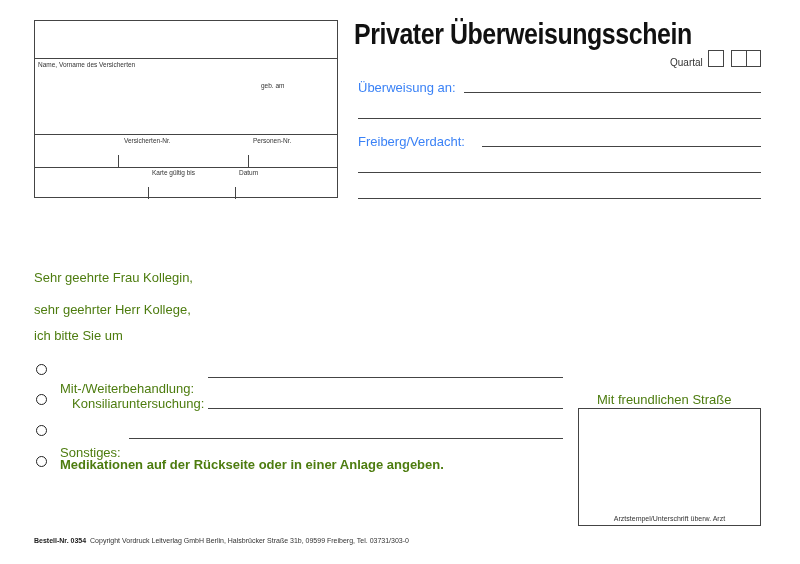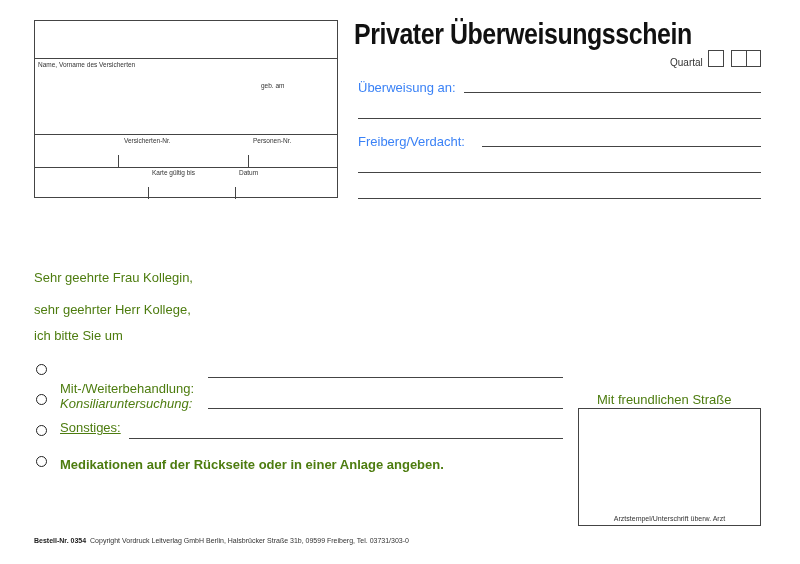--- a/index.html
+++ b/index.html
@@ -74,25 +74,25 @@
 
 <span class="text" style="left:34px; top:270px;">Sehr geehrte Frau Kollegin,</span>
 <span class="text" style="left:34px; top:290px;margin-top:12px;">sehr geehrter Herr Kollege,</span>
 <span class="text" style="left:34px; top:328px;">ich bitte Sie um</span>
 
 <div class="radio" style="left:36px; top:364px;"></div>
 <span class="text" style="left:60px; top:381px;">Mit-/Weiterbehandlung:</span>
 <div class="uline" style="left:208px; top:377px; width:355px;"></div>
 
 <div class="radio" style="left:36px; top:394px;"></div>
-<span class="text" style="left:60px; top:396px;font-style:italic;">Konsiliaruntersuchung:</span>
+<span class="text" style="left:72px; top:396px;">Konsiliaruntersuchung:</span>
 <div class="uline" style="left:208px; top:408px; width:355px;"></div>
 
 <div class="radio" style="left:36px; top:425px;"></div>
-<span class="text" style="left:60px; top:420px;text-decoration:underline;">Sonstiges:</span>
+<span class="text" style="left:60px; top:445px;">Sonstiges:</span>
 <div class="uline" style="left:129px; top:438px; width:434px;"></div>
 
 <div class="radio" style="left:36px; top:456px;"></div>
 <span class="text" style="left:60px; top:457px;font-weight:bold;">Medikationen auf der Rückseite oder in einer Anlage angeben.</span>
 
 <span class="text" style="left:597px; top:392px;">Mit freundlichen Straße</span>
 <div class="abs stamp-box">
   <div class="stamp-caption">Arztstempel/Unterschrift überw. Arzt</div>
 </div>
 

